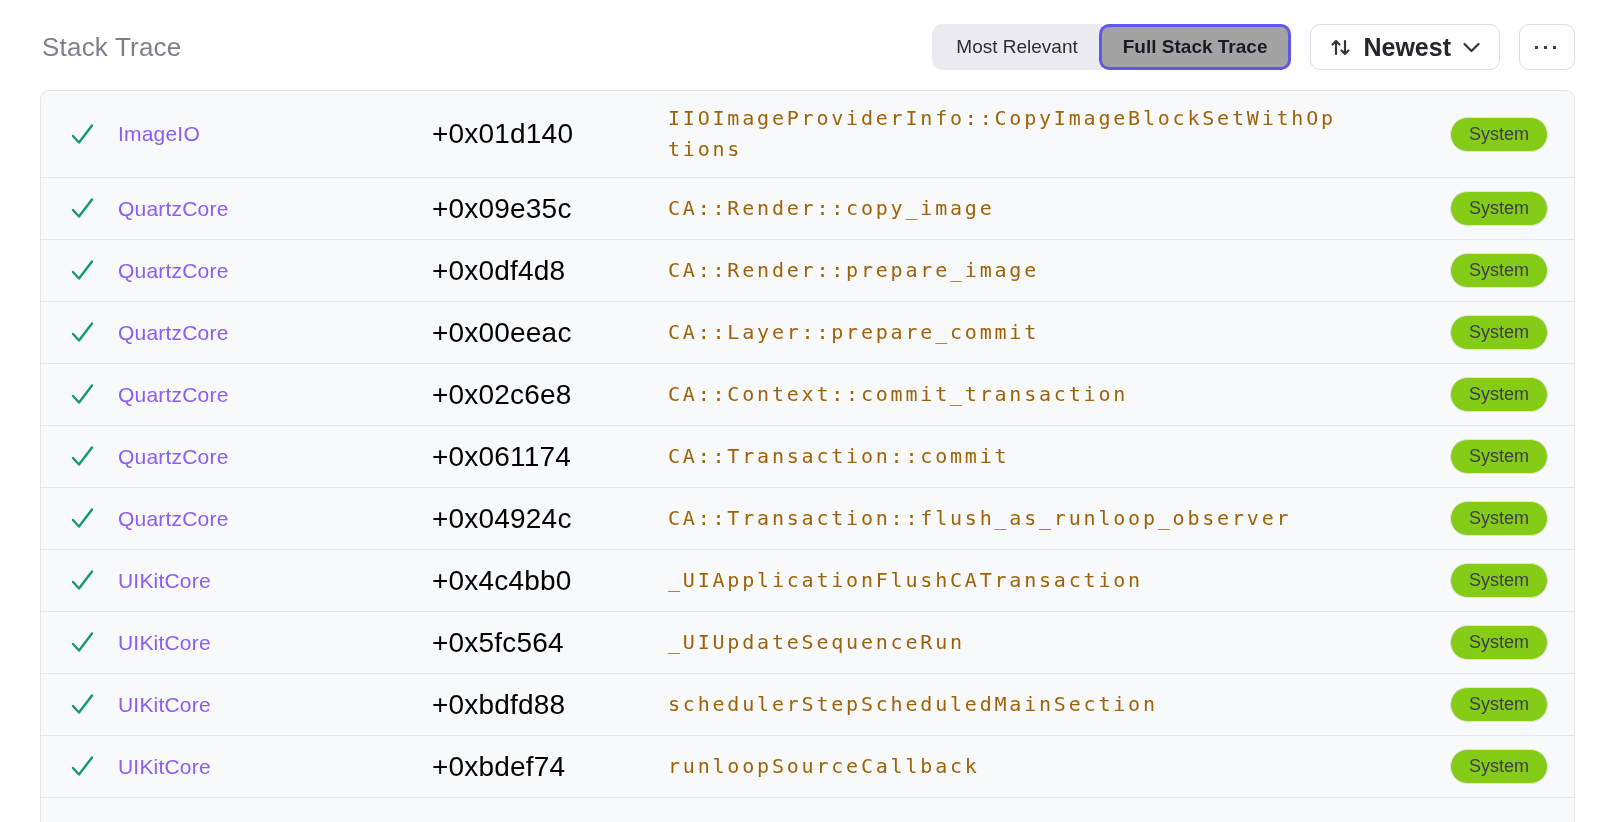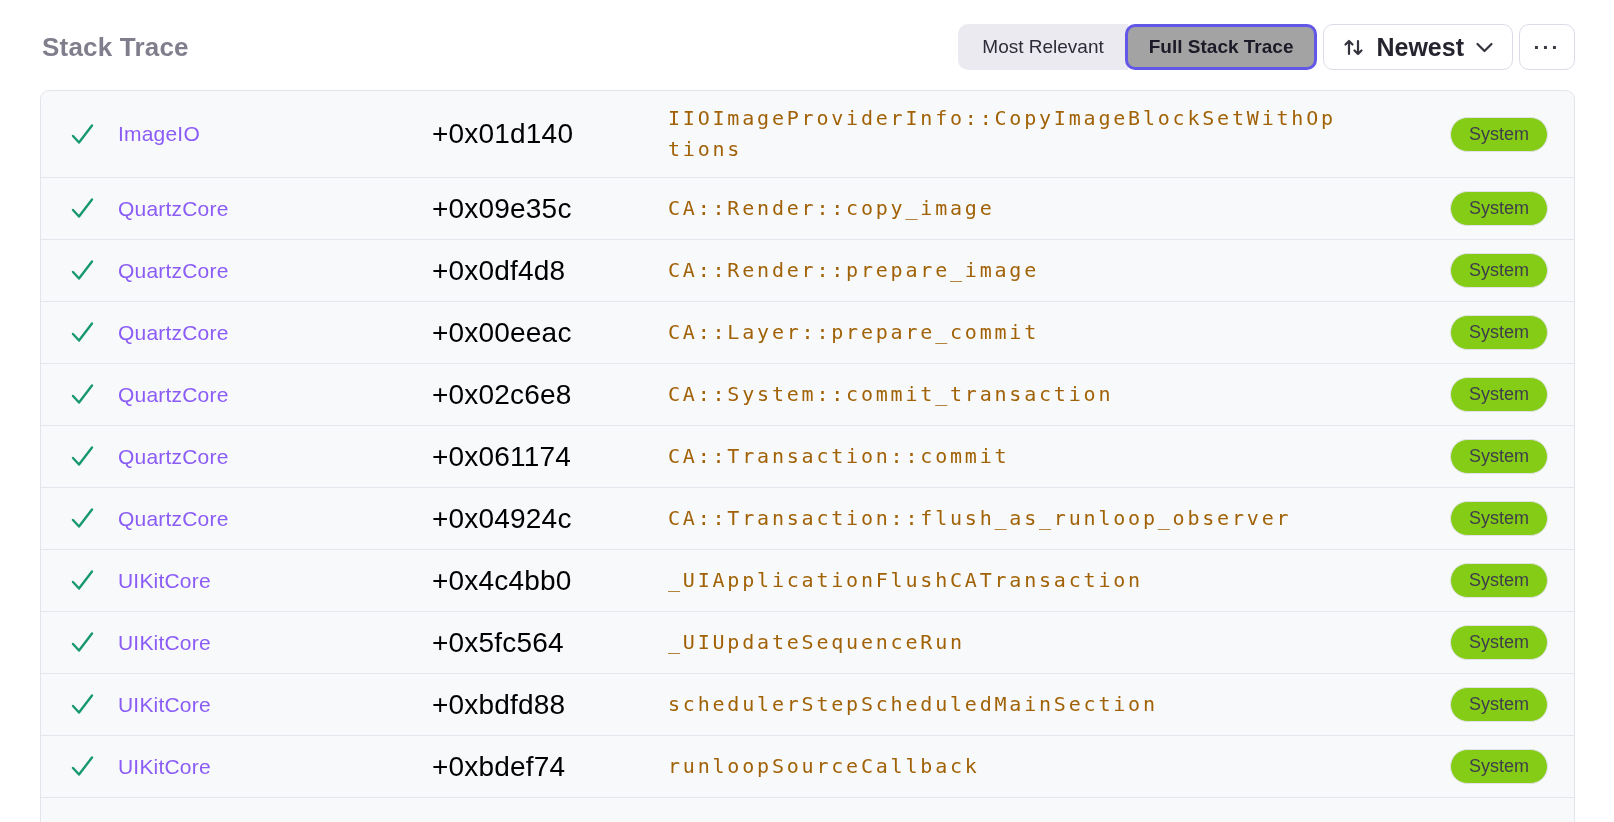--- a/index.html
+++ b/index.html
@@ -12,28 +12,28 @@
 
   
   .header {
     display: flex;
     align-items: center;
     justify-content: space-between;
     padding: 24px 39px 20px 42px;
   }
   .page-title {
     font-size: 26px;
-    font-weight: 700;
+    font-weight: 400;
     color: #807e8c;
     letter-spacing: 0.2px;
   }
   .controls {
     display: flex;
     align-items: center;
-    gap: 6px;
+    gap: 19px;
   }
   .segmented {
     display: flex;
     align-items: stretch;
     height: 46px;
   }
   .seg-option {
     display: flex;
     align-items: center;
     font-size: 19px;
@@ -224,21 +224,21 @@
   </div>
 
   <div class="row">
     <div class="cell-check">
       <svg width="27" height="27" viewBox="0 0 27 27" fill="none">
         <path d="M4 15 L10 21.5 L23 4.5" stroke="#18986f" stroke-width="2.4" stroke-linecap="round" stroke-linejoin="round"></path>
       </svg>
     </div>
     <div class="cell-library">QuartzCore</div>
     <div class="cell-offset">+0x02c6e8</div>
-    <div class="cell-function">CA::System::commit_transaction</div>
+    <div class="cell-function">CA::Context::commit_transaction</div>
     <div class="cell-badge">
       <span class="badge">System</span>
     </div>
   </div>
 
   <div class="row">
     <div class="cell-check">
       <svg width="27" height="27" viewBox="0 0 27 27" fill="none">
         <path d="M4 15 L10 21.5 L23 4.5" stroke="#18986f" stroke-width="2.4" stroke-linecap="round" stroke-linejoin="round"></path>
       </svg>

